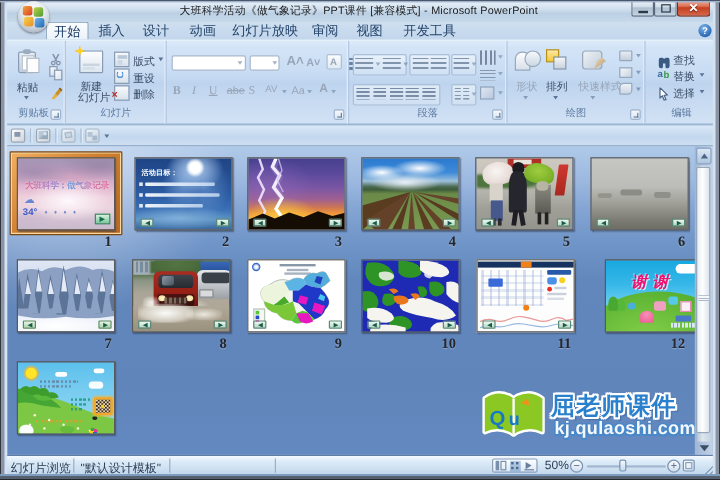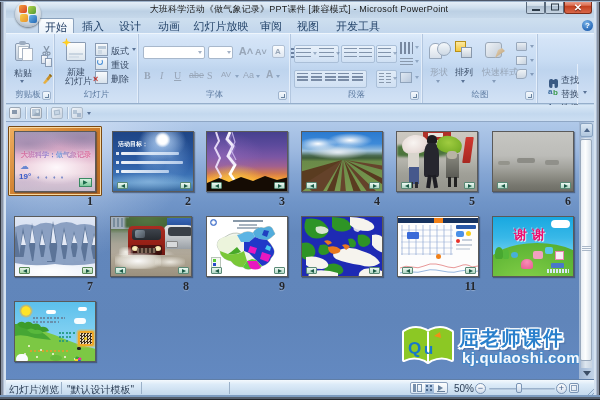--- a/index.html
+++ b/index.html
@@ -234,21 +234,20 @@
       <div class="abs dis" style="left:21px;top:36px;font-size:10px;font-style:italic;font-family:'Liberation Serif',serif;">I</div>
       <div class="abs dis" style="left:35px;top:36px;font-size:10px;text-decoration:underline;font-family:'Liberation Serif',serif;">U</div>
       <div class="abs dis" style="left:50px;top:36px;font-size:9px;text-decoration:line-through;">abe</div>
       <div class="abs dis" style="left:68px;top:36px;font-size:10px;font-family:'Liberation Serif',serif;">S</div>
       <div class="abs dis" style="left:82px;top:36px;font-size:8px;letter-spacing:0;">AV</div>
       <span class="darr" style="left:96px;top:41px;opacity:.5;"></span>
       <div class="abs dis" style="left:104px;top:36px;font-size:9px;">Aa</div>
       <span class="darr" style="left:117px;top:41px;opacity:.5;"></span>
       <div class="abs dis" style="left:127px;top:35px;font-size:10px;font-weight:bold;">A</div>
       <span class="darr" style="left:137px;top:41px;opacity:.5;"></span>
-      <div class="glabel">字体</div>
       <span class="launch" style="right:3px;"></span>
     </div>
 
     <div class="grp" style="left:422px;width:115px;">
       <div class="abs" style="left:6px;top:9px;width:13px;height:16px;background:linear-gradient(180deg,#fdfdfd,#d8e0ea);border:1px solid #98a8bc;border-radius:6px 6px 0 0;"></div>
       <div class="abs" style="left:14px;top:8px;width:14px;height:14px;background:linear-gradient(180deg,#f4f8fb,#ccd8e4);border:1px solid #98a8bc;border-radius:50%;"></div>
       <div class="rtxt dis" style="left:7px;top:32px;">形状</div>
       <span class="darr" style="left:13px;top:46px;opacity:.6;"></span>
       <div class="abs" style="left:32px;top:7px;width:11px;height:11px;background:linear-gradient(180deg,#fce8a0,#f4c83c);border:1px solid #b89018;"></div>
       <div class="abs" style="left:38px;top:13px;width:11px;height:11px;background:linear-gradient(180deg,#f4f6f8,#c8d2dc);border:1px solid #8898ac;"></div>
@@ -295,21 +294,21 @@
       <div class="abs" style="left:109px;top:8px;width:13px;height:12px;background:repeating-linear-gradient(90deg,#7888a0 0 2px,transparent 2px 4px);"></div>
       <span class="darr" style="left:124px;top:12px;opacity:.5;"></span>
       <div class="abs" style="left:109px;top:24px;width:13px;height:9px;background:repeating-linear-gradient(180deg,#8898ac 0 1px,transparent 1px 3px);"></div>
       <span class="darr" style="left:124px;top:26px;opacity:.5;"></span>
       <div class="abs" style="left:109px;top:38px;width:12px;height:11px;background:linear-gradient(135deg,#dfe8f2,#b8c8dc);border:1px solid #90a4bc;"></div>
       <span class="darr" style="left:124px;top:42px;opacity:.5;"></span>
       <div class="glabel">段落</div>
       <span class="launch" style="right:3px;"></span>
     </div>
 
-    <div class="grp" style="left:537px;width:40px;border-right:none;margin-top:30px;">
+    <div class="grp" style="left:537px;width:60px;border-right:none;">
       <div class="abs" style="left:10px;top:10px;width:11px;height:9px;"><svg width="11" height="9">
             <path d="M1 2 Q1 0 3 0 L4 0 Q5 1 5.5 1 Q6 1 7 0 L8 0 Q10 0 10 2 L10 7 Q10 9 8 9 L7.5 9 Q6.5 9 6.5 7 L6.5 5 5.5 5 4.5 5 4.5 7 Q4.5 9 3.5 9 L3 9 Q1 9 1 7 Z" fill="#3a5a84"></path>
           </svg></div>
       <div class="rtxt" style="left:23px;top:10px;">查找</div>
       <div class="abs" style="left:10px;top:24px;width:11px;height:9px;">
           <span class="abs" style="left:0;top:-1px;font-size:8px;font-weight:bold;color:#3a6a9c;">a</span>
           <span class="abs" style="left:5px;top:0px;font-size:8px;font-weight:bold;color:#3a9a4a;">b</span>
         </div>
       <div class="rtxt" style="left:23px;top:24px;">替换</div>
       <span class="darr" style="left:45px;top:27px;"></span>
@@ -340,21 +339,21 @@
         <span class="abs" style="left:5px;top:5px;width:4px;height:4px;background:#98a8bc;"></span>
       </span>
     <span class="darr" style="left:86px;top:7px;"></span>
   </div>
   <div class="abs" id="sorter">
 
     <div class="abs" style="left:2px;top:4px;width:94px;height:70px;background:linear-gradient(135deg,#f0b060,#d08030 45%,#b86820 100%);border:1px solid #7a4a14;border-radius:1px;box-shadow:inset 0 0 0 1px #f8d8a0;"></div>
     <div class="thumb s1" style="left:8px;top:9px;">
       <div class="abs t1txt">大班科学：做气象记录</div>
       <div class="abs" style="left:5px;top:29px;color:#6a86d0;font-size:9px;text-shadow:0 0 1px #fff;">☁</div>
-      <div class="abs" style="left:4px;top:40px;color:#3a5ac8;font-size:8px;font-weight:bold;">19°</div>
+      <div class="abs" style="left:4px;top:40px;color:#3a5ac8;font-size:8px;font-weight:bold;">34°</div>
       <div class="abs" style="left:22px;top:42px;color:#7a8ac8;font-size:5px;letter-spacing:2px;">♦ ♦ ♦ ♦</div>
       <div class="abs" style="left:64px;top:46px;width:13px;height:9px;background:linear-gradient(180deg,#d8f0e0,#7ac89a);border:1px solid #3a8a62;">
           <span style="position:absolute;left:3px;top:-1px;font-size:6px;color:#1a6a4a;">▶</span>
         </div>
     </div>
       <div class="snum" style="left:8px;top:72px;width:82px;text-align:right;padding-right:3px;">1</div>
     <div class="thumb s2" style="left:106px;top:9px;">
       <div class="abs" style="left:5px;top:8px;color:#fff;font-size:6px;font-weight:bold;text-shadow:0 0 1px #2a5a9a;">活动目标：</div>
       <div class="abs tline" style="left:8px;top:20px;width:58px;"></div>
       <div class="abs tline" style="left:8px;top:29px;width:62px;"></div>
@@ -537,20 +536,21 @@
           <path d="M40 28 Q46 26 48 30 L44 33 Z"></path>
         </g>
         <g fill="#f6f4ee" opacity=".85">
           <path d="M14 10 Q22 8 26 12 Q28 16 20 17 Q12 16 14 10 Z"></path>
           <path d="M52 10 Q58 8 60 12 L56 15 Q50 14 52 10 Z"></path>
         </g>
       </svg>
       <span class="nav l" style="left:4px;top:50px;"></span>
         <span class="nav r" style="left:67px;top:50px;"></span>
     </div>
+      <div class="snum" style="left:295px;top:157px;width:82px;text-align:right;padding-right:3px;">10</div>
     <div class="thumb s11" style="left:391px;top:94px;">
       <div class="abs" style="left:0px;top:1px;width:82px;height:5px;background:#16325e;"></div>
       <div class="abs" style="left:36px;top:1px;width:9px;height:5px;background:#f08018;"></div>
       <div class="abs" style="left:58px;top:8px;width:20px;height:4px;background:#2858a8;border-radius:1px;"></div>
       <div class="abs caltx" style="left:3px;top:8px;width:52px;height:30px;"></div>
       <div class="abs" style="left:9px;top:15px;width:12px;height:7px;background:#3a6ad8;border-radius:1px;"></div>
       <div class="abs" style="left:58px;top:14px;width:8px;height:6px;background:#4a90e8;border-radius:2px;"></div>
       <div class="abs" style="left:68px;top:14px;width:5px;height:5px;background:#f8d020;border-radius:50%;"></div>
       <div class="abs" style="left:58px;top:22px;width:4px;height:4px;background:#e83028;border-radius:50%;"></div>
       <div class="abs" style="left:64px;top:22px;width:10px;height:2px;background:#c8d0dc;"></div>
@@ -558,34 +558,35 @@
       <div class="abs" style="left:58px;top:31px;width:14px;height:2px;background:#d8dee6;"></div>
       <div class="abs" style="left:38px;top:37px;width:5px;height:5px;background:#f08018;border-radius:50%;"></div>
       <svg class="abs" width="82" height="18" style="left:0;top:42px;">
         <path d="M2 9 Q8 6 14 8 T26 7 T38 5 T50 8 T62 7 T74 8 L80 7" stroke="#e89898" stroke-width="1" fill="none"></path>
         <path d="M2 14 Q8 12 14 13 T26 12 T38 11 T50 13 T62 12 T74 13 L80 12" stroke="#98b8e0" stroke-width="1" fill="none"></path>
       </svg>
       <span class="nav l" style="left:4px;top:50px;"></span>
         <span class="nav r" style="left:67px;top:50px;"></span>
     </div>
       <div class="snum" style="left:391px;top:157px;width:82px;text-align:right;padding-right:3px;">11</div>
-    <div class="thumb s12" style="left:486px;top:94px;">
+    <div class="thumb s12" style="left:498px;top:94px;font-style:italic;">
       <div class="abs" style="left:58px;top:3px;width:19px;height:8px;background:#fff;border-radius:5px;"></div>
       <div class="abs" style="left:-6px;top:26px;width:100px;height:46px;background:radial-gradient(ellipse at 40% 100%,#8cd44c 0%,#5cb434 70%,#4aa028 100%);border-radius:50% 50% 0 0;"></div>
       <div class="abs" style="left:2px;top:30px;width:8px;height:12px;background:#48a830;border-radius:50% 50% 20% 20%;"></div>
       <div class="abs" style="left:10px;top:32px;width:6px;height:10px;background:#55b83a;border-radius:50% 50% 20% 20%;"></div>
       <div class="abs" style="left:40px;top:34px;width:10px;height:8px;background:#f0a0c0;border-radius:2px;"></div>
       <div class="abs" style="left:52px;top:30px;width:8px;height:7px;background:#58c8e8;border-radius:2px;"></div>
       <div class="abs" style="left:62px;top:34px;width:9px;height:9px;background:#f8f0f4;border:1px solid #e888b0;"></div>
       <div class="abs" style="left:28px;top:42px;width:12px;height:10px;background:radial-gradient(circle at 50% 30%,#f890b8,#e85890);border-radius:50% 50% 20% 20%;"></div>
       <div class="abs" style="left:18px;top:35px;width:7px;height:6px;background:#48b0d8;border-radius:50%;"></div>
       <div class="abs" style="left:58px;top:46px;width:13px;height:5px;background:#4a78c8;border-radius:1px;"></div>
       <div class="abs" style="left:54px;top:52px;width:22px;height:4px;background:repeating-linear-gradient(90deg,#d8e8f4 0 2px,transparent 2px 3px);"></div>
       <div class="abs" style="left:21px;top:9px;font-size:13px;font-weight:bold;color:#f01070;letter-spacing:5px;text-shadow:1px 1px 0 rgba(255,255,255,.75),-1px -1px 0 rgba(255,255,255,.4);">谢谢</div>
     </div>
+      <div class="snum" style="left:486px;top:157px;width:82px;text-align:right;padding-right:3px;">12</div>
 
     <div class="thumb s13" style="left:8px;top:179px;">
       <svg class="abs" width="82" height="61" style="left:0;top:0;">
         <path d="M0 22 Q30 28 52 38 Q70 46 88 48 L82 61 L0 61 Z" fill="#7cc844"></path>
         <path d="M0 22 Q12 22 20 27 Q30 31 36 38 L20 36 Q8 32 0 34 Z" fill="#46a634"></path>
         <path d="M2 22 Q6 18 10 21 Q14 18 18 22 Q24 20 26 25 Q32 24 34 29 Q28 31 22 29 Q14 28 8 26 Q4 25 2 22 Z" fill="#3c9c2c"></path>
         <path d="M12 28 Q16 25 20 28 Q26 27 28 31 Q22 33 16 31 Z" fill="#58b83c"></path>
         <ellipse cx="41" cy="56" rx="6" ry="3" fill="#68bc3c"></ellipse>
         <circle cx="14" cy="44" r="1" fill="#fef9e0"></circle>
           <circle cx="26" cy="48" r="1" fill="#fef9e0"></circle>

